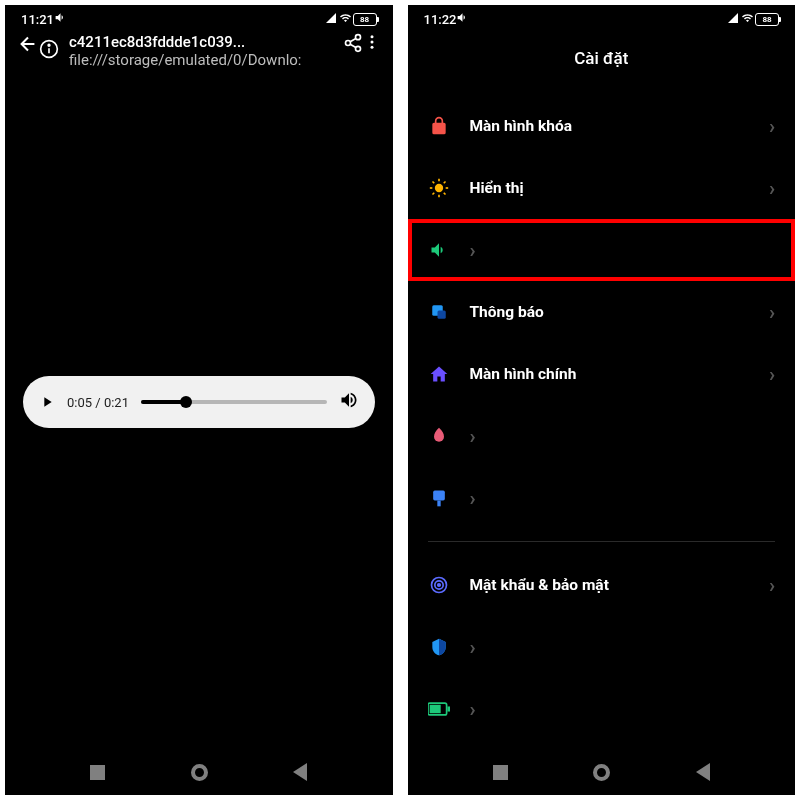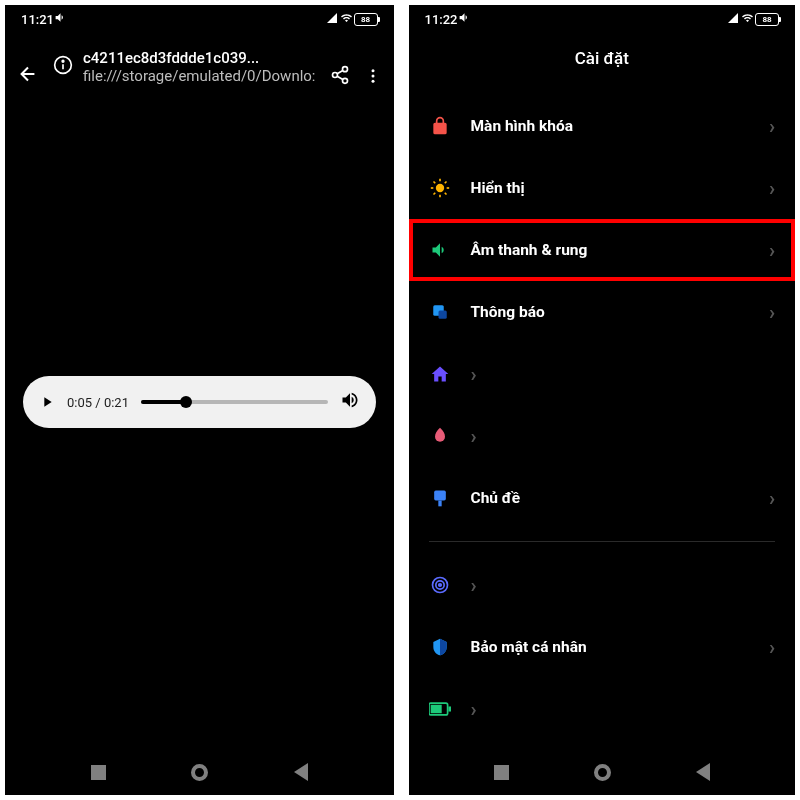--- a/index.html
+++ b/index.html
@@ -53,23 +53,22 @@
     top: 3px;
     width: 2px;
     height: 5px;
     background: #fff;
     border-radius: 0 1px 1px 0;
   }
   
   .browser-header {
     height: 52px;
     display: flex;
-    align-items: flex-end;
+    align-items: flex-start;
     padding: 0 12px;
-    gap: 14px;
   }
   .url-block { flex: 1; min-width: 0; display: flex; align-items: center; gap: 10px; }
   .url-text { min-width: 0; overflow: hidden; }
   .url-title { font-size: 15px; font-weight: 500; white-space: nowrap; overflow: hidden; text-overflow: ellipsis; }
   .url-sub { font-size: 15px; color: #bdbdbd; white-space: nowrap; overflow: hidden; text-overflow: ellipsis; }
   .icon-btn { flex-shrink: 0; display: flex; align-items: center; justify-content: center; }
   
   .content-area { flex: 1; display: flex; align-items: center; justify-content: center; padding: 0 18px; }
   .audio-player {
     background: #f1f1f1;
@@ -321,85 +320,84 @@
       <span class="label">Hiển thị</span>
       <span class="chevron">›</span>
     </div>
 
     <div class="settings-item highlighted">
       <span class="item-icon">
         <svg width="20" height="20" viewBox="0 0 24 24" fill="#1dc97a">
             <path d="M3 9v6h4l5 5V4L7 9H3zm13.5 3a4.5 4.5 0 0 0-2.5-4v8a4.5 4.5 0 0 0 2.5-4z"></path>
           </svg>
       </span>
-      <span class="label">Âm thanh &amp; rung</span>
       <span class="chevron">›</span>
     </div>
 
     <div class="settings-item">
       <span class="item-icon">
         <svg width="18" height="18" viewBox="0 0 24 24" fill="#2196f3">
             <rect x="3" y="3" width="14" height="14" rx="2"></rect>
             <rect x="10" y="10" width="11" height="11" rx="2" fill="#0d47a1"></rect>
           </svg>
       </span>
       <span class="label">Thông báo</span>
       <span class="chevron">›</span>
     </div>
 
     <div class="settings-item">
       <span class="item-icon">
         <svg width="20" height="20" viewBox="0 0 24 24" fill="#6a4fff">
             <path d="M12 3l10 9h-3v9h-5v-6h-4v6H5v-9H2l10-9z"></path>
           </svg>
       </span>
+      <span class="label">Màn hình chính</span>
       <span class="chevron">›</span>
     </div>
 
     <div class="settings-item">
       <span class="item-icon">
         <svg width="20" height="20" viewBox="0 0 24 24" fill="#e85b77">
             <path d="M12 2C8 6 6 9 6 13a6 6 0 0 0 12 0c0-4-2-7-6-11z"></path>
           </svg>
       </span>
       <span class="chevron">›</span>
     </div>
 
     <div class="settings-item">
       <span class="item-icon">
         <svg width="20" height="20" viewBox="0 0 24 24" fill="#3b82f6">
             <rect x="5" y="3" width="14" height="12" rx="2"></rect>
             <rect x="10" y="15" width="4" height="7"></rect>
           </svg>
       </span>
-      <span class="label">Chủ đề</span>
       <span class="chevron">›</span>
     </div>
 
     <div class="divider"></div>
 
     <div class="settings-item">
       <span class="item-icon">
         <svg width="20" height="20" viewBox="0 0 24 24" fill="none" stroke="#5b6bff" stroke-width="2">
             <circle cx="12" cy="12" r="9"></circle>
             <circle cx="12" cy="12" r="5"></circle>
             <circle cx="12" cy="12" r="1.5" fill="#5b6bff"></circle>
           </svg>
       </span>
+      <span class="label">Mật khẩu &amp; bảo mật</span>
       <span class="chevron">›</span>
     </div>
 
     <div class="settings-item">
       <span class="item-icon">
         <svg width="20" height="20" viewBox="0 0 24 24" fill="#2196f3">
             <path d="M12 2l8 4v6c0 5-3.4 9.3-8 10-4.6-.7-8-5-8-10V6l8-4z"></path>
             <path d="M12 2v20c4.6-.7 8-5 8-10V6l-8-4z" fill="#0d47a1"></path>
           </svg>
       </span>
-      <span class="label">Bảo mật cá nhân</span>
       <span class="chevron">›</span>
     </div>
 
     <div class="settings-item">
       <span class="item-icon">
         <svg width="22" height="14" viewBox="0 0 26 14">
             <rect x="0" y="0" width="22" height="14" rx="2" fill="none" stroke="#1dc97a" stroke-width="2"></rect>
             <rect x="2" y="2" width="13" height="10" fill="#1dc97a"></rect>
             <rect x="23" y="4" width="3" height="6" fill="#1dc97a"></rect>
           </svg>

